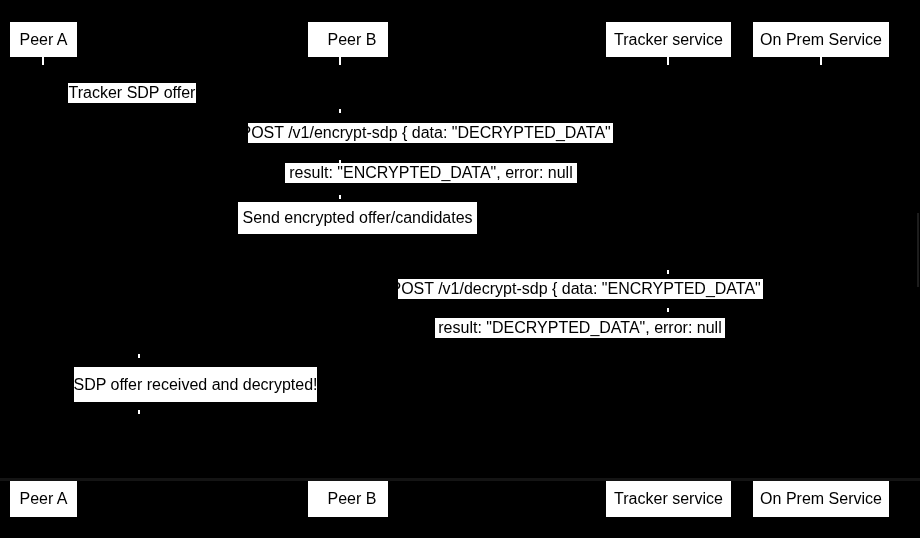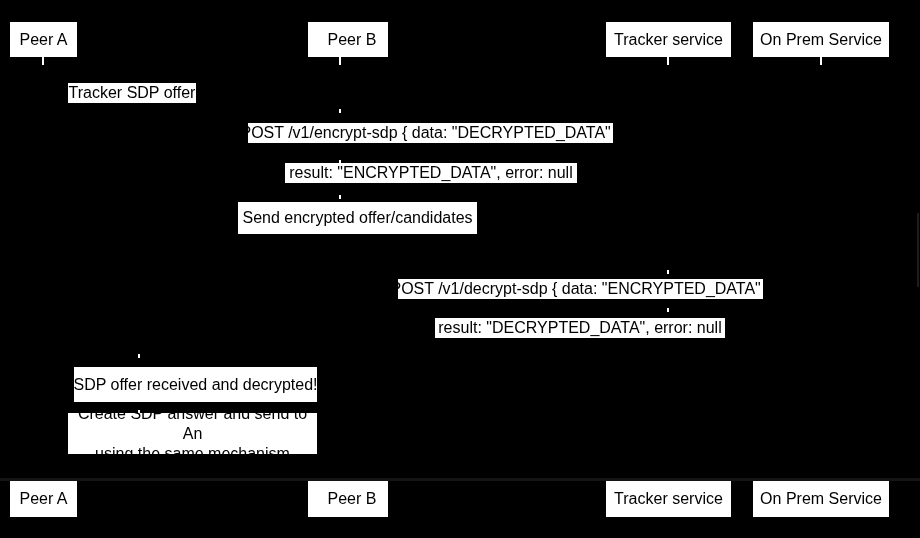--- a/index.html
+++ b/index.html
@@ -147,24 +147,20 @@
   <div class="lifeline-dash ld-7"></div>
 
   <div class="msg-label m1">Tracker SDP offer</div>
   <div class="msg-label m2">POST /v1/encrypt-sdp { data: "DECRYPTED_DATA" }</div>
   <div class="msg-label m3">{ result: "ENCRYPTED_DATA", error: null }</div>
   <div class="msg-label m4">Send encrypted offer/candidates</div>
   <div class="msg-label m6">POST /v1/decrypt-sdp { data: "ENCRYPTED_DATA" }</div>
   <div class="msg-label m7">{ result: "DECRYPTED_DATA", error: null }</div>
   <div class="msg-label m8">SDP offer received and decrypted!</div>
 
-  <div class="note-box">
-    <span>Create SDP answer and send to An</span>
-    <span>using the same mechanism</span>
-  </div>
 
   <div class="actor-box actor-bottom ab-peer-a">
     <span>Peer A</span>
   </div>
   <div class="actor-box actor-bottom ab-peer-b">
     <span>Peer B</span>
   </div>
   <div class="actor-box actor-bottom ab-tracker">
     <span>Tracker service</span>
   </div>

